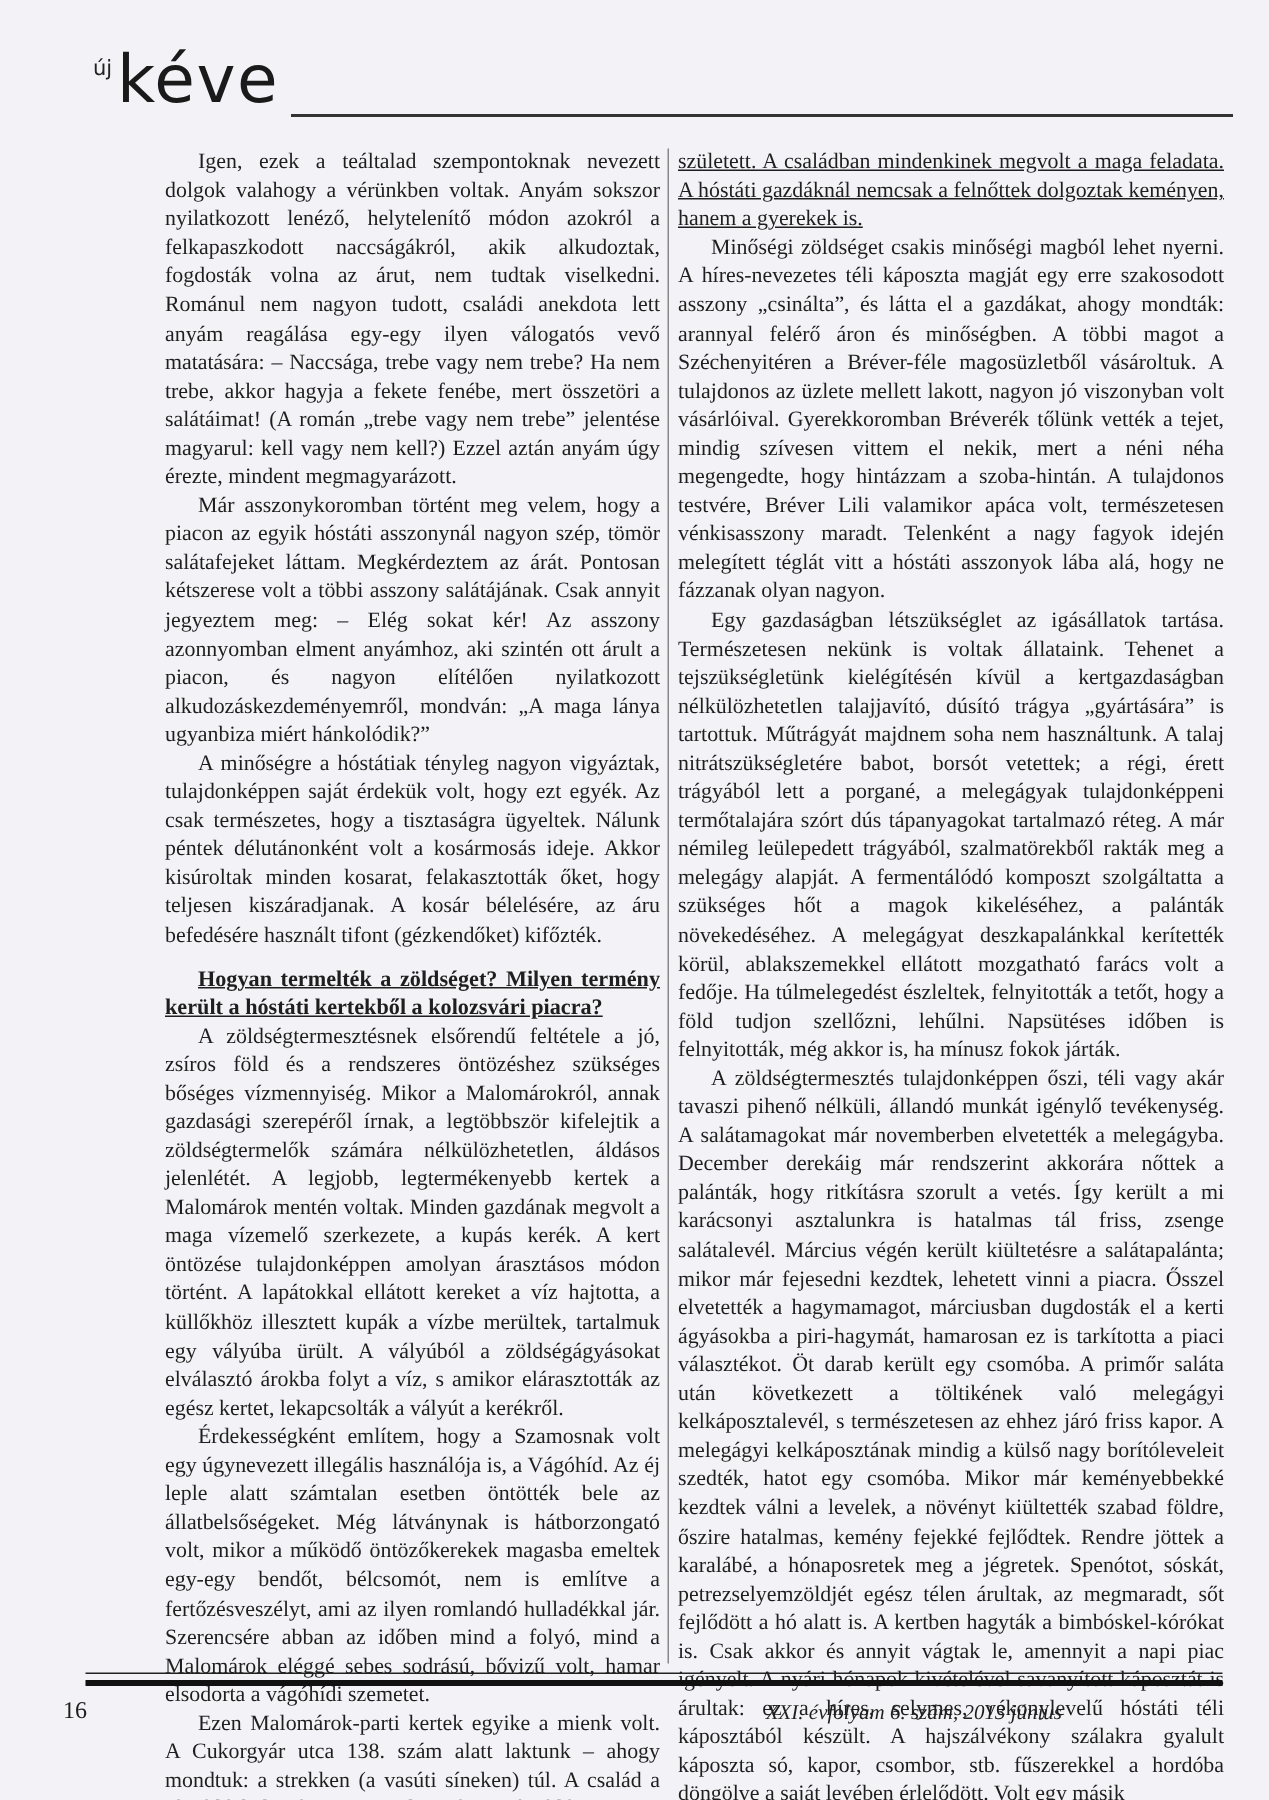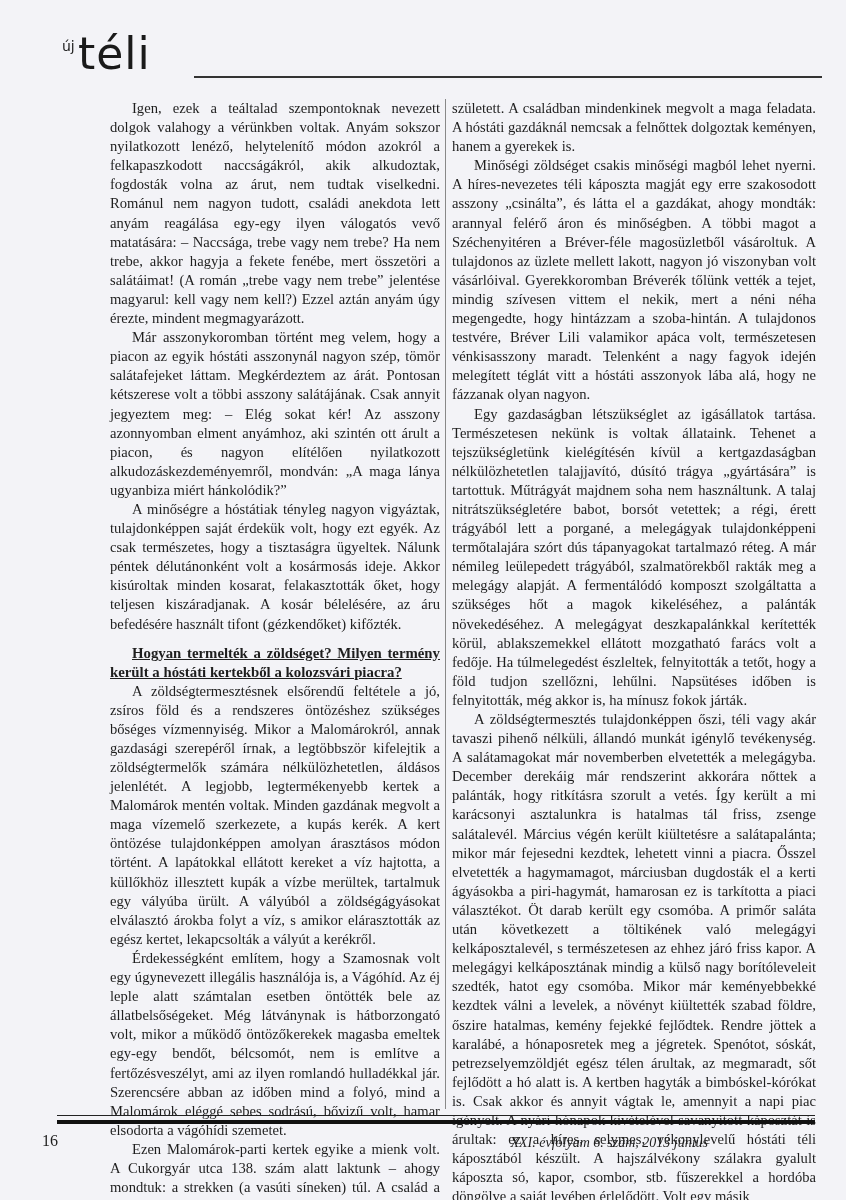--- a/index.html
+++ b/index.html
@@ -13,35 +13,35 @@
   .logo-main { position: absolute; left: 16px; top: -6px; font-size: 44px; font-family: "DejaVu Sans", sans-serif; letter-spacing: 1px; color: #1a1a1a; }
   .logo-line { position: absolute; left: 132px; top: 42px; width: 628px; height: 2px; background: #333; }
   .col {
     position: absolute; top: 99px; font-size: 14.6px; line-height: 19.1px; text-align: justify;
     hyphens: manual;
   }
   .col-left { left: 110px; width: 330px; }
   .col-right { left: 452px; width: 364px; }
   .divider { position: absolute; left: 445px; top: 99px; width: 1px; height: 1010px; background: #888; }
   .col p { margin: 0; text-indent: 22px; }
-  .col p.noindent { text-indent: 0; }
+  .col p.noindent { text-indent: 0; text-decoration: underline; }
   .col h3 { margin: 10px 0 0 0; font-size: 14.8px; line-height: 19px; font-weight: bold; text-indent: 22px; text-align: justify; text-decoration: underline; }
   .footer-rule-thin { position: absolute; left: 57px; top: 1115px; width: 758px; height: 1px; background: #222; }
   .footer-rule-thick { position: absolute; left: 57px; top: 1120px; width: 758px; height: 4px; background: #111; }
   .page-number { position: absolute; left: 42px; top: 1132px; font-size: 16px; font-family: Liberation Serif, serif; }
   .issue-info { position: absolute; right: 30px; top: 1135px; font-size: 14px; font-style: italic; font-family: "Liberation Serif", serif; }
 </style>
 </head>
 <body>
 
 <div class="page">
 
   <div class="masthead">
     <span class="logo-small">új</span>
-    <span class="logo-main">téli</span>
+    <span class="logo-main">kéve</span>
     <div class="logo-line"></div>
   </div>
 
   <div class="col col-left">
     <p>Igen, ezek a teáltalad szempontoknak nevezett dolgok valahogy a vérünkben voltak. Anyám sokszor nyilatkozott lenéző, helytelenítő módon azokról a felkapaszkodott naccságákról, akik alkudoztak, fogdosták volna az árut, nem tudtak viselkedni. Románul nem nagyon tudott, családi anekdota lett anyám reagálása egy-egy ilyen válogatós vevő matatására: – Naccsága, trebe vagy nem trebe? Ha nem trebe, akkor hagyja a fekete fenébe, mert összetöri a salátáimat! (A román „trebe vagy nem trebe” jelentése magyarul: kell vagy nem kell?) Ezzel aztán anyám úgy érezte, mindent megmagyarázott.</p>
     <p>Már asszonykoromban történt meg velem, hogy a piacon az egyik hóstáti asszonynál nagyon szép, tömör salátafejeket láttam. Megkérdeztem az árát. Pontosan kétszerese volt a többi asszony salátájának. Csak annyit jegyeztem meg: – Elég sokat kér! Az asszony azonnyomban elment anyámhoz, aki szintén ott árult a piacon, és nagyon elítélően nyilatkozott alkudozáskezdeményemről, mondván: „A maga lánya ugyanbiza miért hánkolódik?”</p>
     <p>A minőségre a hóstátiak tényleg nagyon vigyáztak, tulajdonképpen saját érdekük volt, hogy ezt egyék. Az csak természetes, hogy a tisztaságra ügyeltek. Nálunk péntek délutánonként volt a kosármosás ideje. Akkor kisúroltak minden kosarat, felakasztották őket, hogy teljesen kiszáradjanak. A kosár bélelésére, az áru befedésére használt tifont (gézkendőket) kifőzték.</p>
     <h3>Hogyan termelték a zöldséget? Milyen termény került a hóstáti kertekből a kolozsvári piacra?</h3>
     <p>A zöldségtermesztésnek elsőrendű feltétele a jó, zsíros föld és a rendszeres öntözéshez szükséges bőséges vízmennyiség. Mikor a Malomárokról, annak gazdasági szerepéről írnak, a legtöbbször kifelejtik a zöldségtermelők számára nélkülözhetetlen, áldásos jelenlétét. A legjobb, legtermékenyebb kertek a Malomárok mentén voltak. Minden gazdának megvolt a maga vízemelő szerkezete, a kupás kerék. A kert öntözése tulajdonképpen amolyan árasztásos módon történt. A lapátokkal ellátott kereket a víz hajtotta, a küllőkhöz illesztett kupák a vízbe merültek, tartalmuk egy vályúba ürült. A vályúból a zöldségágyásokat elválasztó árokba folyt a víz, s amikor elárasztották az egész kertet, lekapcsolták a vályút a kerékről.</p>
     <p>Érdekességként említem, hogy a Szamosnak volt egy úgynevezett illegális használója is, a Vágóhíd. Az éj leple alatt számtalan esetben öntötték bele az állatbelsőségeket. Még látványnak is hátborzongató volt, mikor a működő öntözőkerekek magasba emeltek egy-egy bendőt, bélcsomót, nem is említve a fertőzésveszélyt, ami az ilyen romlandó hulladékkal jár. Szerencsére abban az időben mind a folyó, mind a Malomárok eléggé sebes sodrású, bővizű volt, hamar elsodorta a vágóhídi szemetet.</p>

